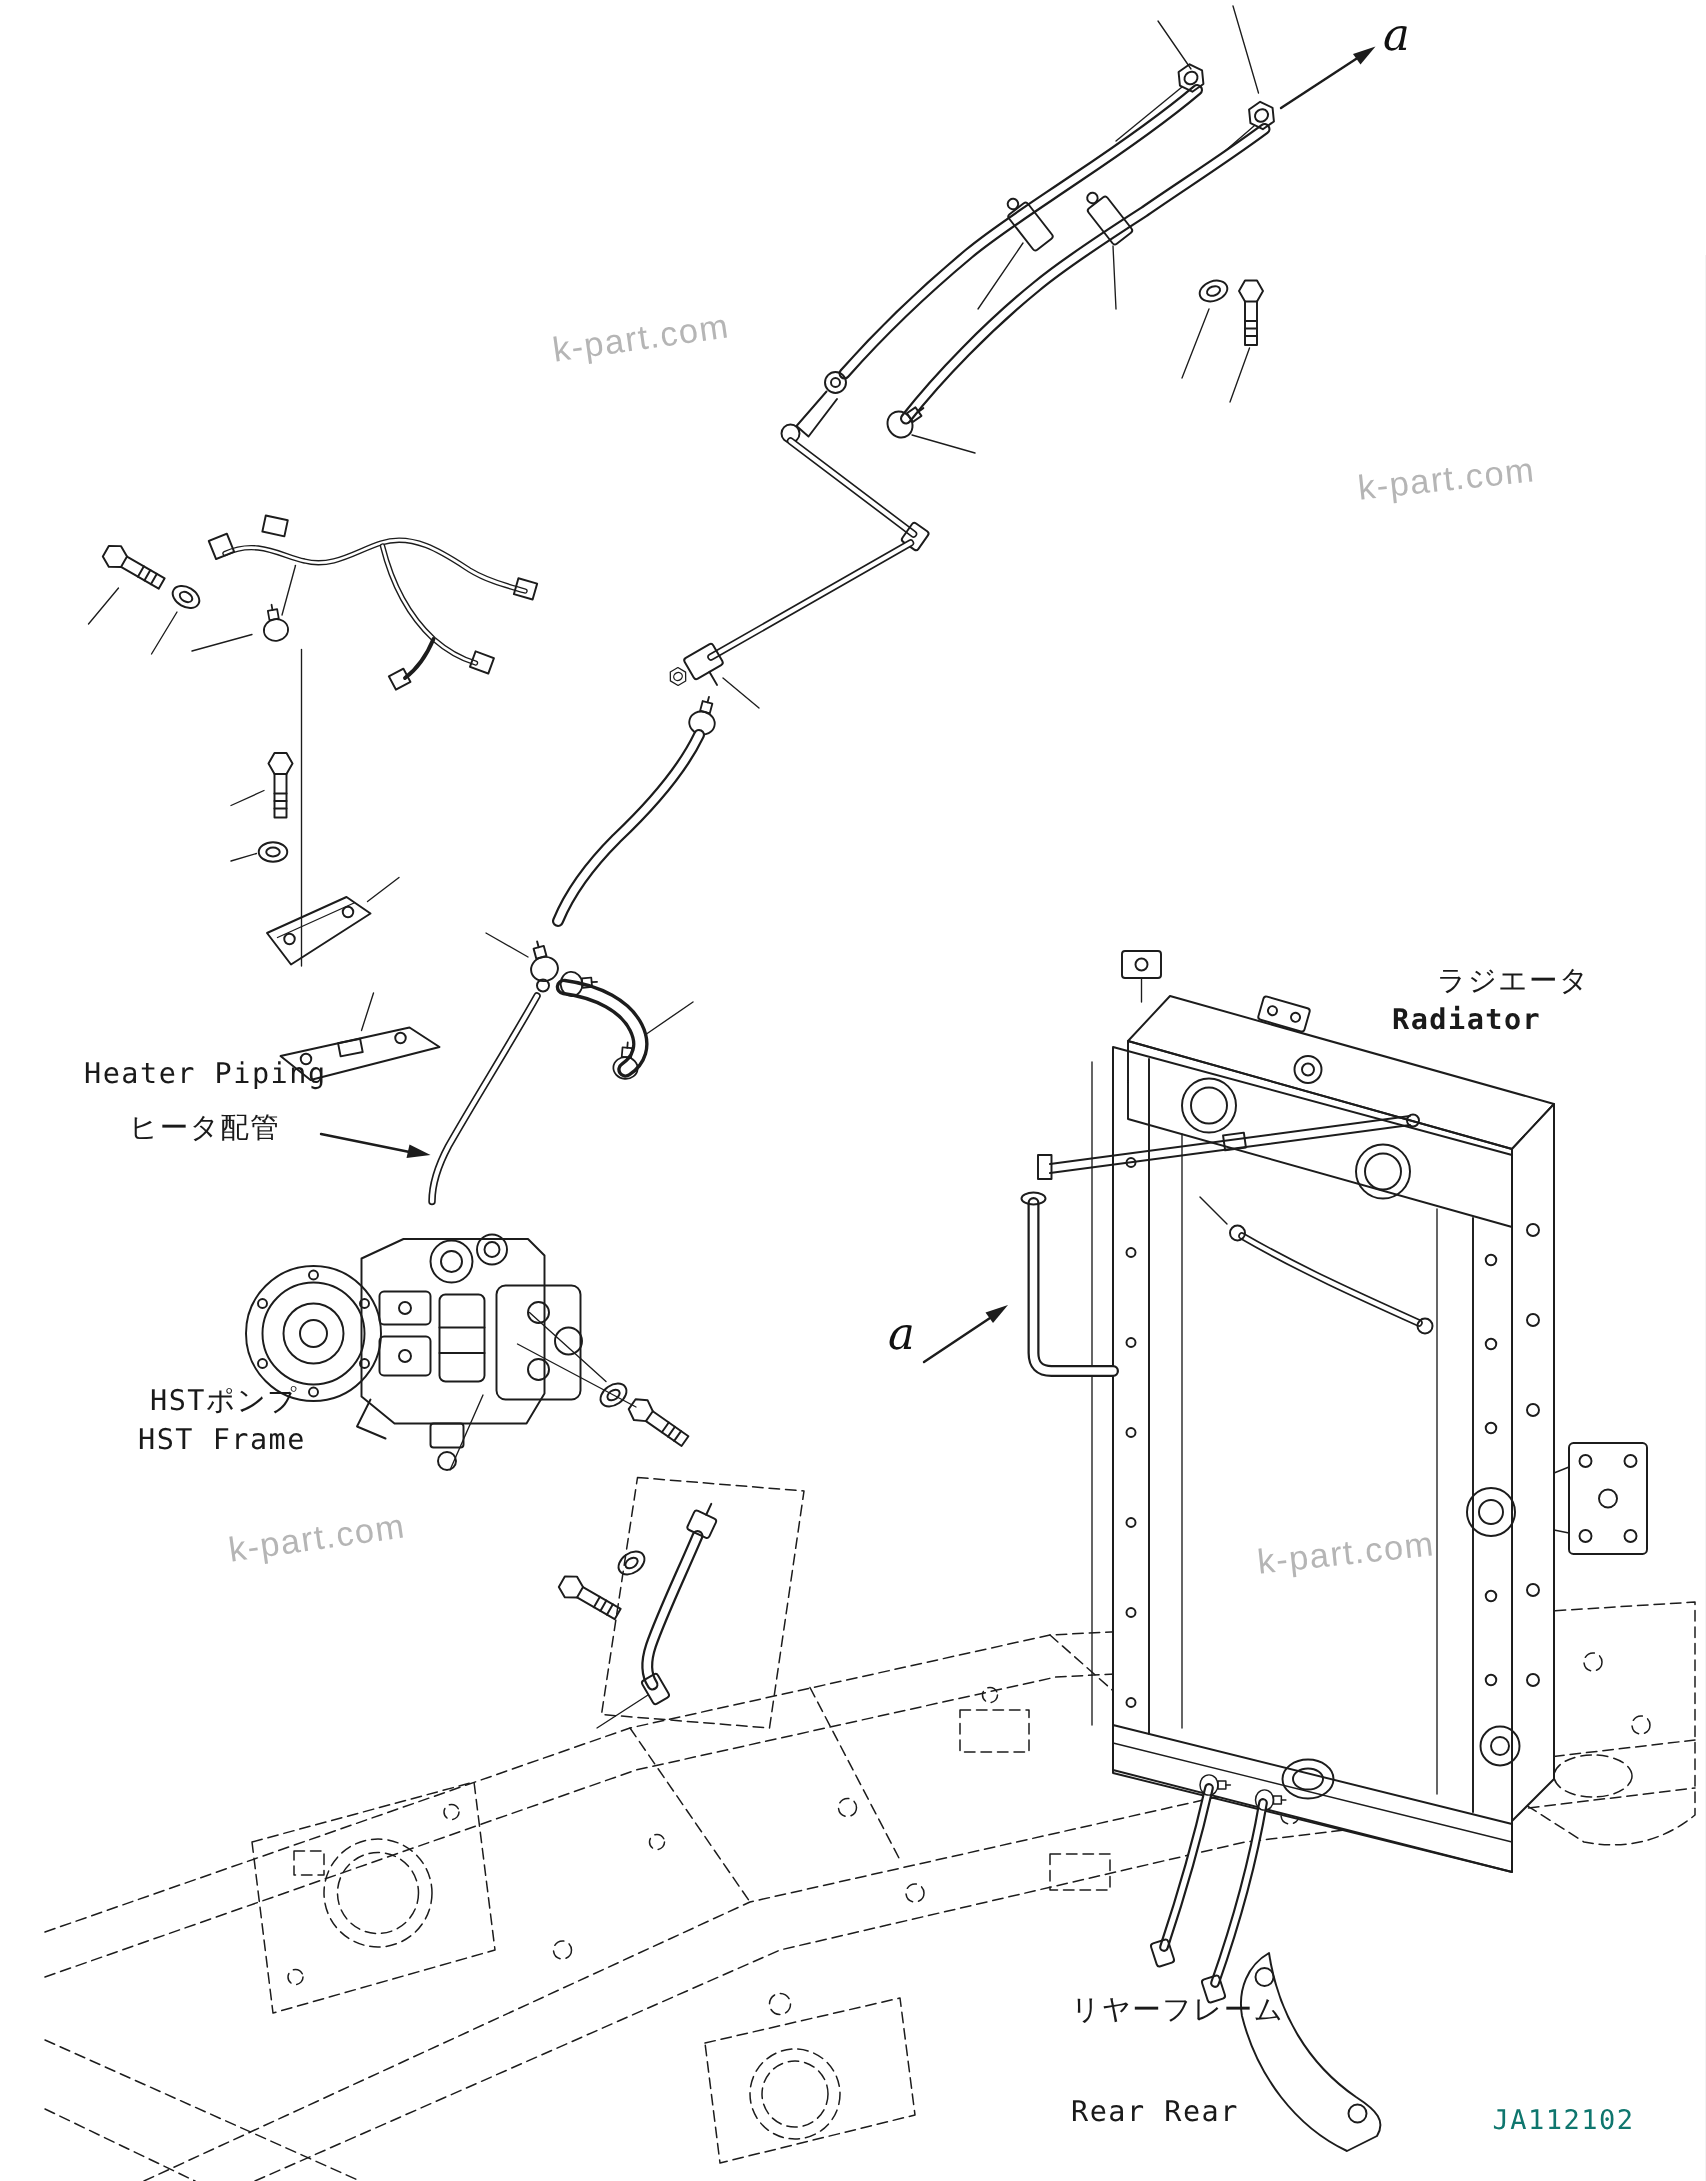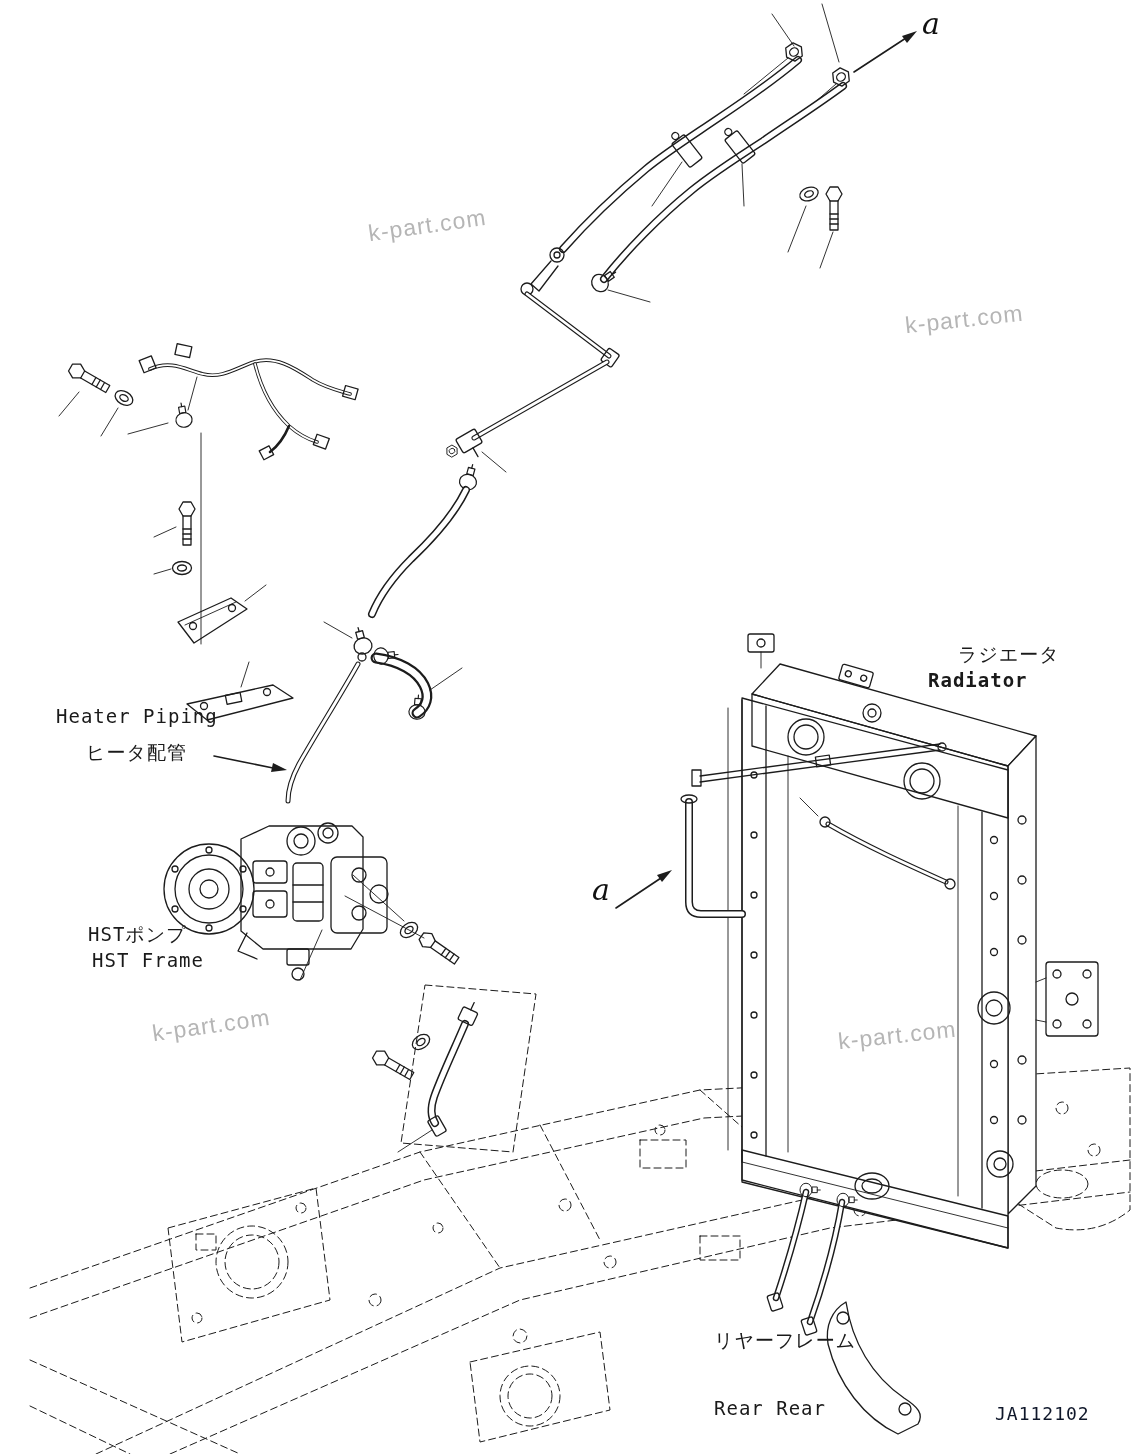--- a/index.html
+++ b/index.html
@@ -19,21 +19,21 @@
   .fillk{fill:#1c1c1c;stroke:none;}
   .lbl{position:absolute;z-index:3;color:#1a1a1a;white-space:pre;
        font-family:"DejaVu Sans Mono","Liberation Mono",monospace;
        font-size:19px;line-height:24px;letter-spacing:1px;}
   .callout{position:absolute;z-index:3;font-family:"DejaVu Serif","Liberation Serif",serif;
        font-style:italic;font-size:30px;color:#111;}
   .wm{position:absolute;z-index:2;color:#a9a9a9;opacity:.85;font-size:23px;letter-spacing:1px;
       font-family:"Liberation Sans",sans-serif;}
   .wm.r8{transform:rotate(-8deg);}
   .wm.r6{transform:rotate(-6deg);}
-  .dwg-no{position:absolute;z-index:3;left:995px;top:1403px;color:#0f172a;
+  .dwg-no{position:absolute;z-index:3;left:995px;top:1403px;color:#0f766e;
       font-family:"DejaVu Sans Mono","Liberation Mono",monospace;font-size:18px;letter-spacing:1px;}
 </style>
 </head>
 <body>
 
 <div class="page">
 
   <svg class="diagram" width="1137" height="1454" viewBox="0 0 1137 1454">
     <defs>
       <g id="bolt">
@@ -363,19 +363,19 @@
   <div class="wm r8" style="left:152px;top:1012px;">k-part.com</div>
   <div class="wm r6" style="left:838px;top:1022px;">k-part.com</div>
 
   <div class="callout" style="left:922px;top:6px;">a</div>
   <div class="callout" style="left:592px;top:872px;">a</div>
 
   <div class="lbl" style="left:928px;top:642px;margin-left:30px;">ラジエータ</div>
   <div class="lbl" style="left:928px;top:668px;font-weight:bold;">Radiator</div>
   <div class="lbl" style="left:86px;top:740px;">ヒータ配管</div>
   <div class="lbl" style="left:56px;top:704px;">Heater Piping</div>
-  <div class="lbl" style="left:88px;top:922px;">HSTポンプ</div>
+  <div class="lbl" style="left:100px;top:922px;">HSTポンプ</div>
   <div class="lbl" style="left:92px;top:948px;">HST Frame</div>
   <div class="lbl" style="left:714px;top:1328px;">リヤーフレーム</div>
   <div class="lbl" style="left:714px;top:1396px;">Rear Rear</div>
 
   <div class="dwg-no">JA112102</div>
 </div>
 
 </body></html>

